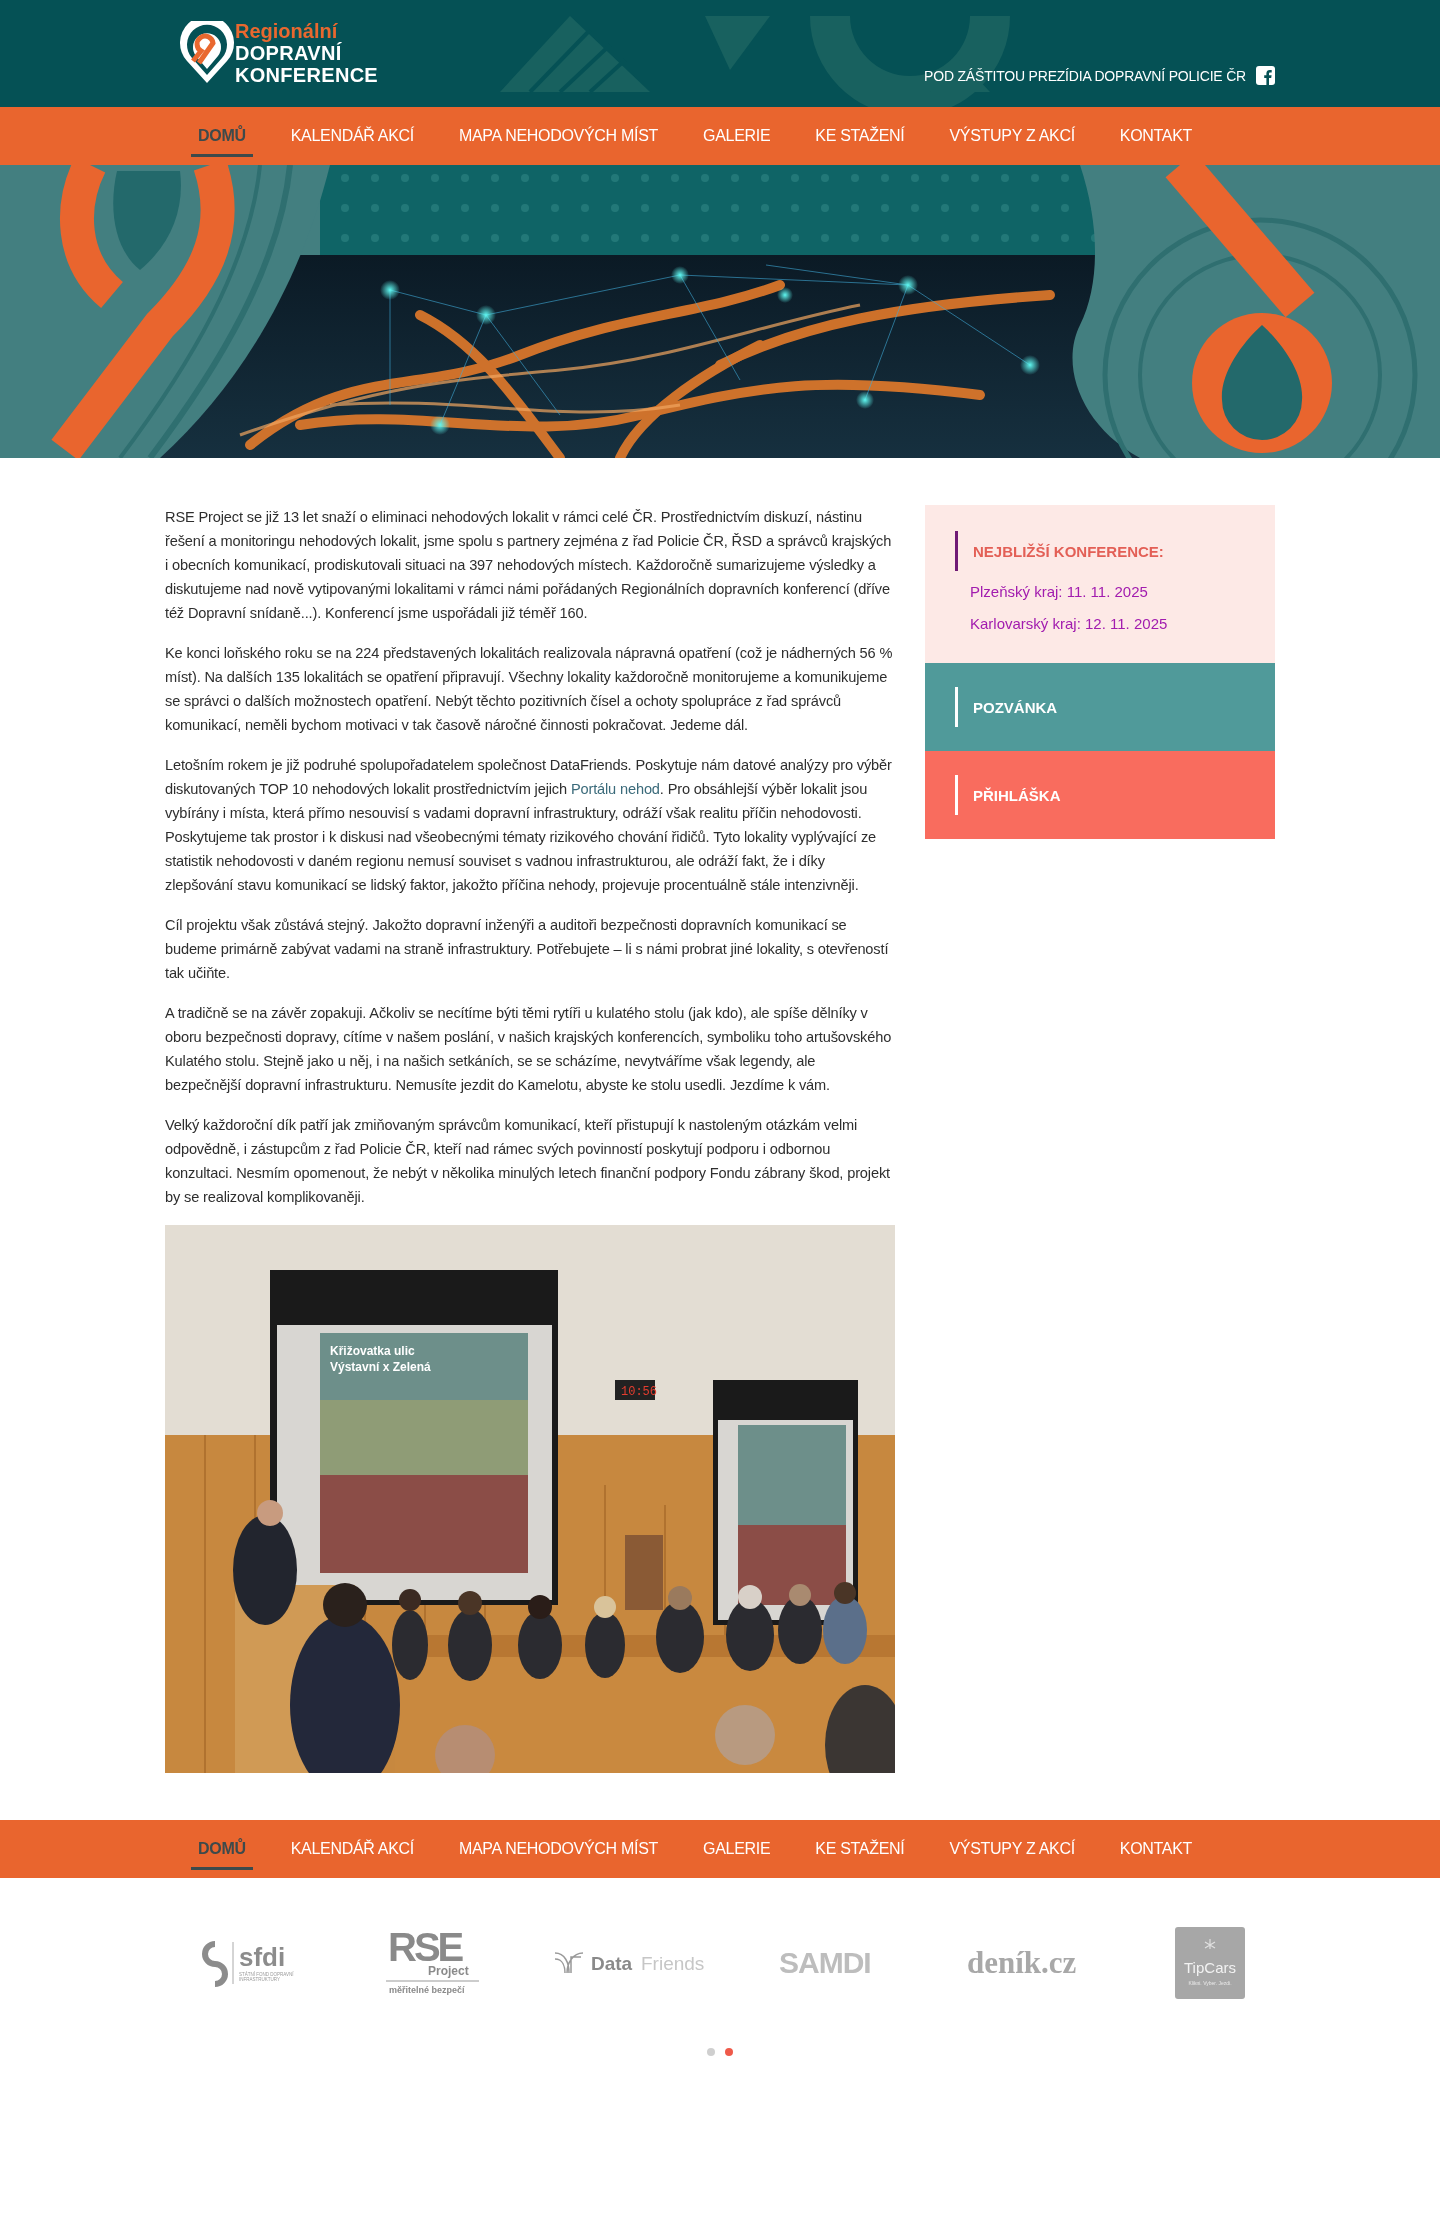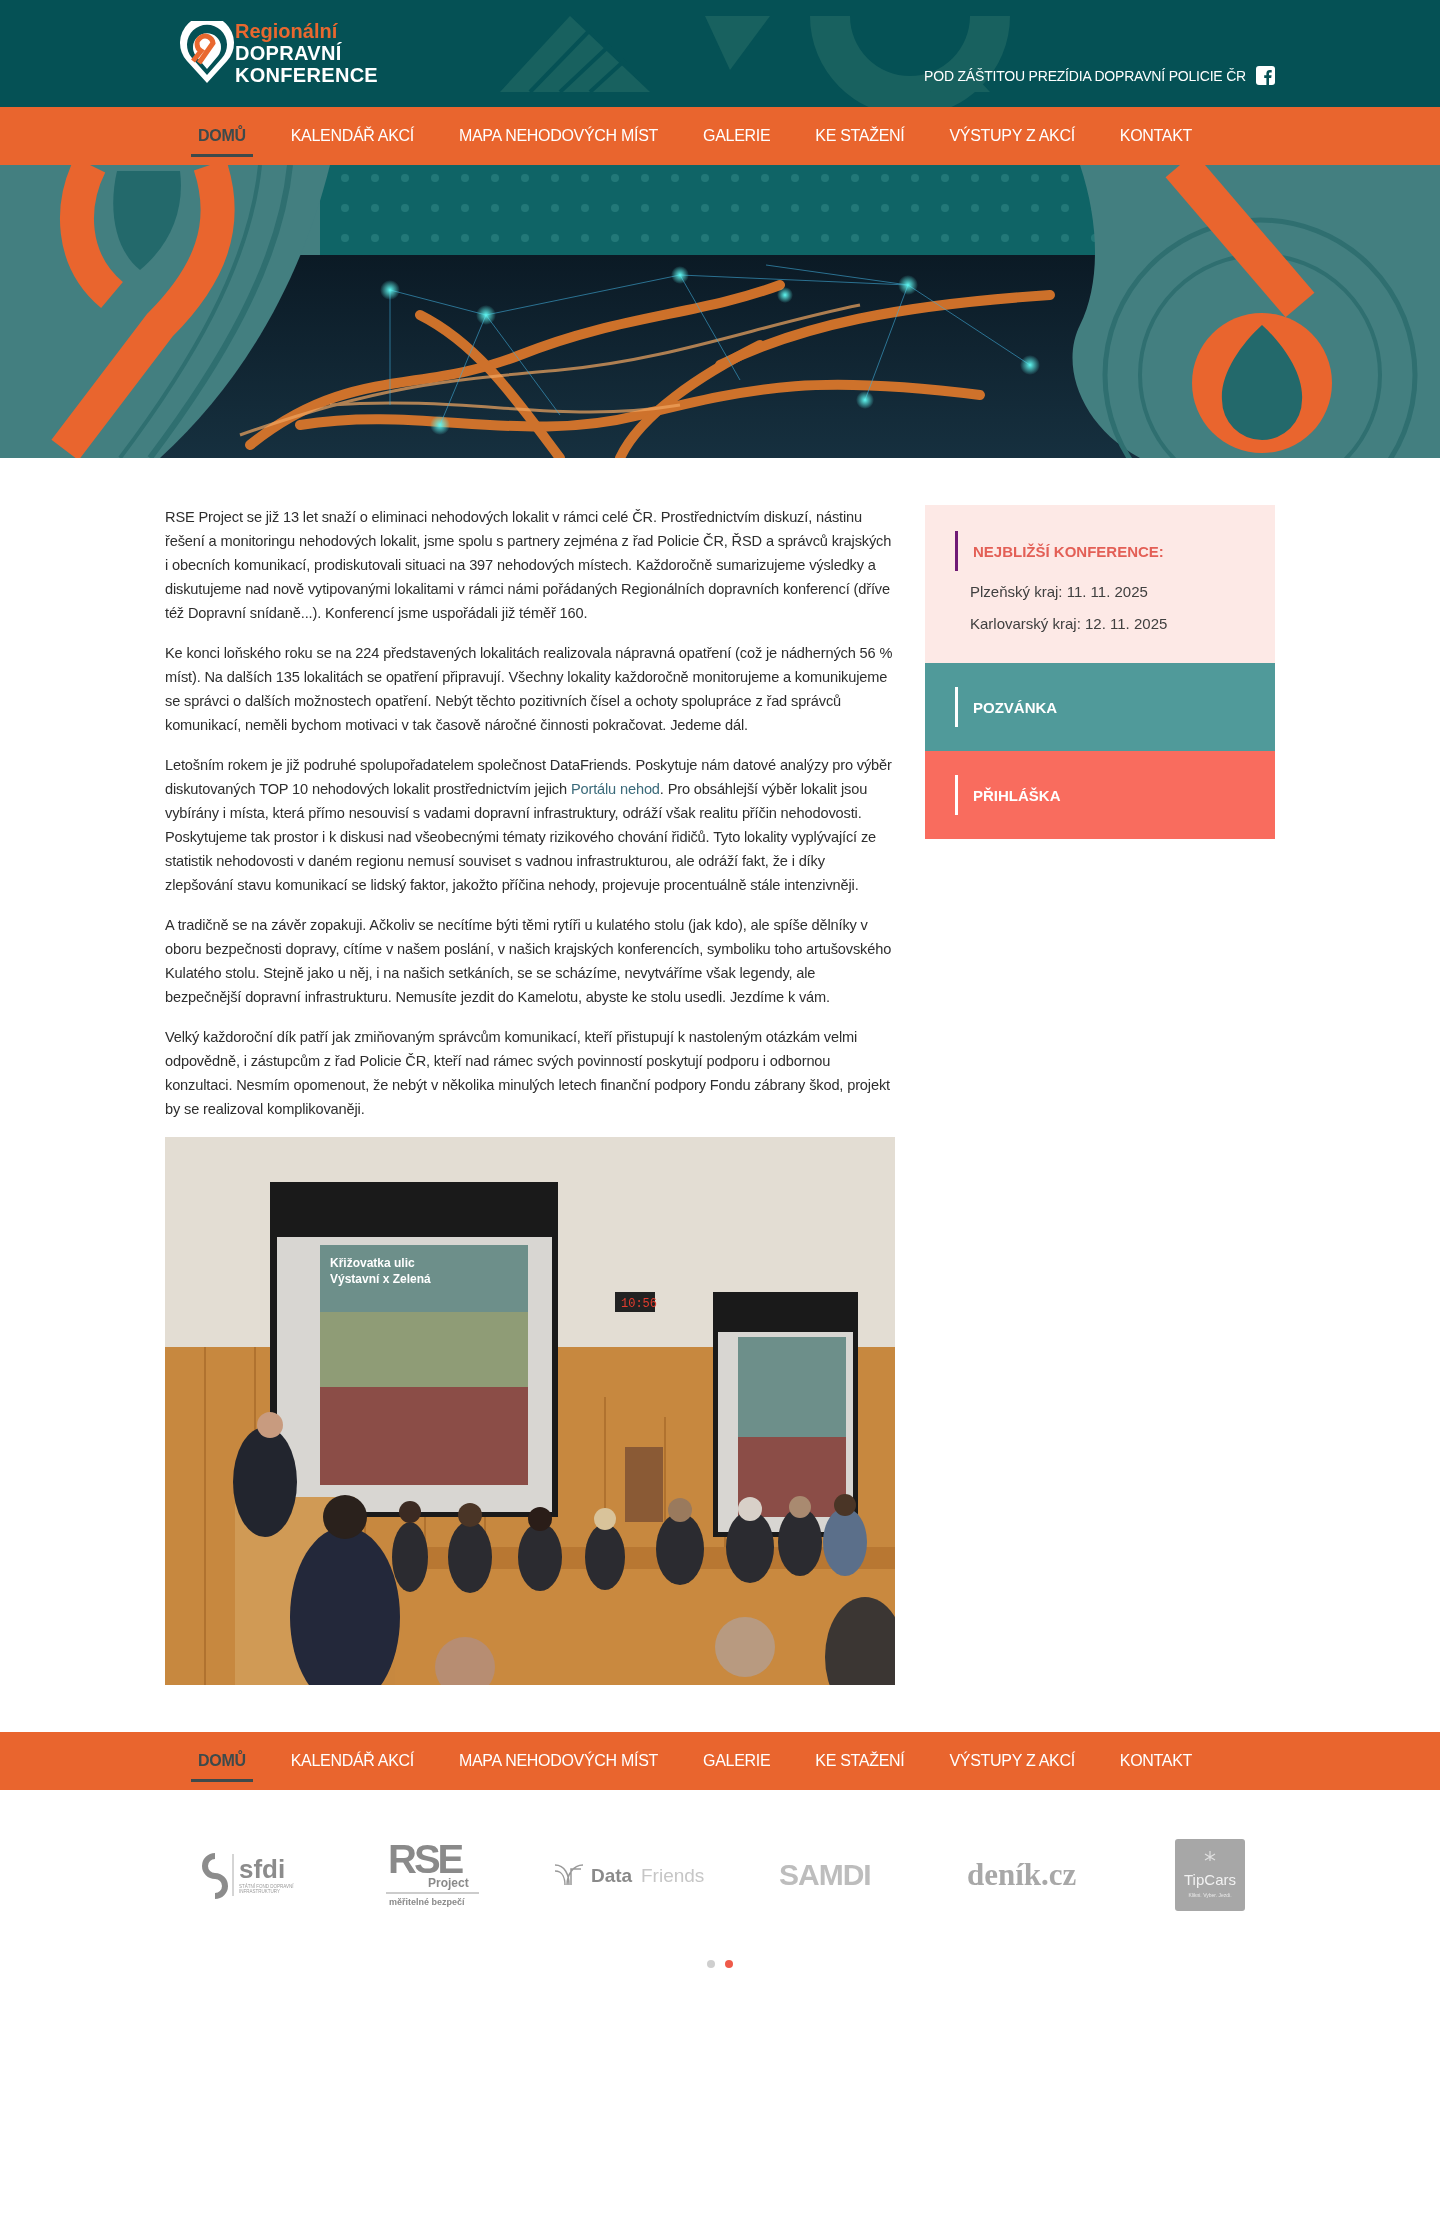--- a/index.html
+++ b/index.html
@@ -42,21 +42,21 @@
   .content h1 {
     font-size: 32px; color: #1e1e1e; font-weight: bold; letter-spacing: -0.6px; margin-top: 0; margin-bottom: 7px; line-height: 38px;
   }
   .content p { font-size: 14.6px; line-height: 24px; color: #2e2e2e; margin-bottom: 16px; letter-spacing: -0.15px; }
   .content p a { color: #3a6a7a; text-decoration: none; }
   .photo { width: 730px; height: 548px; margin-top: 4px; position: relative; overflow: hidden; background: #c98f52; }
 
   .sidebar { width: 350px; }
   .card-next { background: #fde9e6; padding: 26px 30px 28px 30px; }
   .card-title { border-left: 3px solid #701a75; padding-left: 15px; color: #e35f56; font-size: 15px; font-weight: bold; height: 40px; display: flex; align-items: center; }
-  .card-next .item { color: #404040; font-size: 15px; padding-left: 15px; margin-top: 10px; line-height: 22px; }
+  .card-next .item { color: #a21caf; font-size: 15px; padding-left: 15px; margin-top: 10px; line-height: 22px; }
   .card-next .item:first-of-type { margin-top: 10px; }
   .side-btn { height: 88px; display: flex; align-items: center; padding-left: 30px; text-decoration: none; }
   .side-btn span.bar { width: 3px; height: 40px; background: #ffffff; margin-right: 15px; }
   .side-btn span.lbl { color: #ffffff; font-weight: bold; font-size: 15px; }
   .side-btn.red { background: #f96c5e; }
   .side-btn.teal { background: #509a9a; }
 
   
   .nav.footer { margin-top: 47px; }
 
@@ -204,20 +204,21 @@
     <circle cx="1262" cy="218" r="70" fill="#e9652e"></circle>
     <path d="M1262,160 C1240,180 1220,210 1222,235 A40,40 0 0 0 1302,235 C1304,210 1284,180 1262,160 Z" fill="#23696b"></path>
   </svg>
 </section>
 
 <main class="main">
   <article class="content">
     <p>RSE Project se již 13 let snaží o eliminaci nehodových lokalit v rámci celé ČR. Prostřednictvím diskuzí, nástinu řešení a monitoringu nehodových lokalit, jsme spolu s partnery zejména z řad Policie ČR, ŘSD a správců krajských i obecních komunikací, prodiskutovali situaci na 397 nehodových místech. Každoročně sumarizujeme výsledky a diskutujeme nad nově vytipovanými lokalitami v rámci námi pořádaných Regionálních dopravních konferencí (dříve též Dopravní snídaně...). Konferencí jsme uspořádali již téměř 160.</p>
     <p>Ke konci loňského roku se na 224 představených lokalitách realizovala nápravná opatření (což je nádherných 56 % míst). Na dalších 135 lokalitách se opatření připravují. Všechny lokality každoročně monitorujeme a komunikujeme se správci o dalších možnostech opatření. Nebýt těchto pozitivních čísel a ochoty spolupráce z řad správců komunikací, neměli bychom motivaci v tak časově náročné činnosti pokračovat. Jedeme dál.</p>
     <p><span>Letošním rokem je již podruhé spolupořadatelem společnost DataFriends. Poskytuje nám datové analýzy pro výběr diskutovaných TOP 10 nehodových lokalit prostřednictvím jejich </span><a>Portálu nehod</a><span>. Pro obsáhlejší výběr lokalit jsou vybírány i místa, která přímo nesouvisí s vadami dopravní infrastruktury, odráží však realitu příčin nehodovosti. Poskytujeme tak prostor i k diskusi nad všeobecnými tématy rizikového chování řidičů. Tyto lokality vyplývající ze statistik nehodovosti v daném regionu nemusí souviset s vadnou infrastrukturou, ale odráží fakt, že i díky zlepšování stavu komunikací se lidský faktor, jakožto příčina nehody, projevuje procentuálně stále intenzivněji.</span></p>
+    <p>Cíl projektu však zůstává stejný. Jakožto dopravní inženýři a auditoři bezpečnosti dopravních komunikací se budeme primárně zabývat vadami na straně infrastruktury. Potřebujete – li s námi probrat jiné lokality, s otevřeností tak učiňte.</p>
     <p>A tradičně se na závěr zopakuji. Ačkoliv se necítíme býti těmi rytíři u kulatého stolu (jak kdo), ale spíše dělníky v oboru bezpečnosti dopravy, cítíme v našem poslání, v našich krajských konferencích, symboliku toho artušovského Kulatého stolu. Stejně jako u něj, i na našich setkáních, se se scházíme, nevytváříme však legendy, ale bezpečnější dopravní infrastrukturu. Nemusíte jezdit do Kamelotu, abyste ke stolu usedli. Jezdíme k vám.</p>
     <p>Velký každoroční dík patří jak zmiňovaným správcům komunikací, kteří přistupují k nastoleným otázkám velmi odpovědně, i zástupcům z řad Policie ČR, kteří nad rámec svých povinností poskytují podporu i odbornou konzultaci. Nesmím opomenout, že nebýt v několika minulých letech finanční podpory Fondu zábrany škod, projekt by se realizoval komplikovaněji.</p>
 
     <div class="photo">
       <svg width="730" height="548" viewBox="0 0 730 548">
 
         <rect x="0" y="0" width="730" height="220" fill="#e3ddd3"></rect>
 
         <rect x="0" y="210" width="730" height="338" fill="#c7883f"></rect>
         <g stroke="#b0722f" stroke-width="2">

